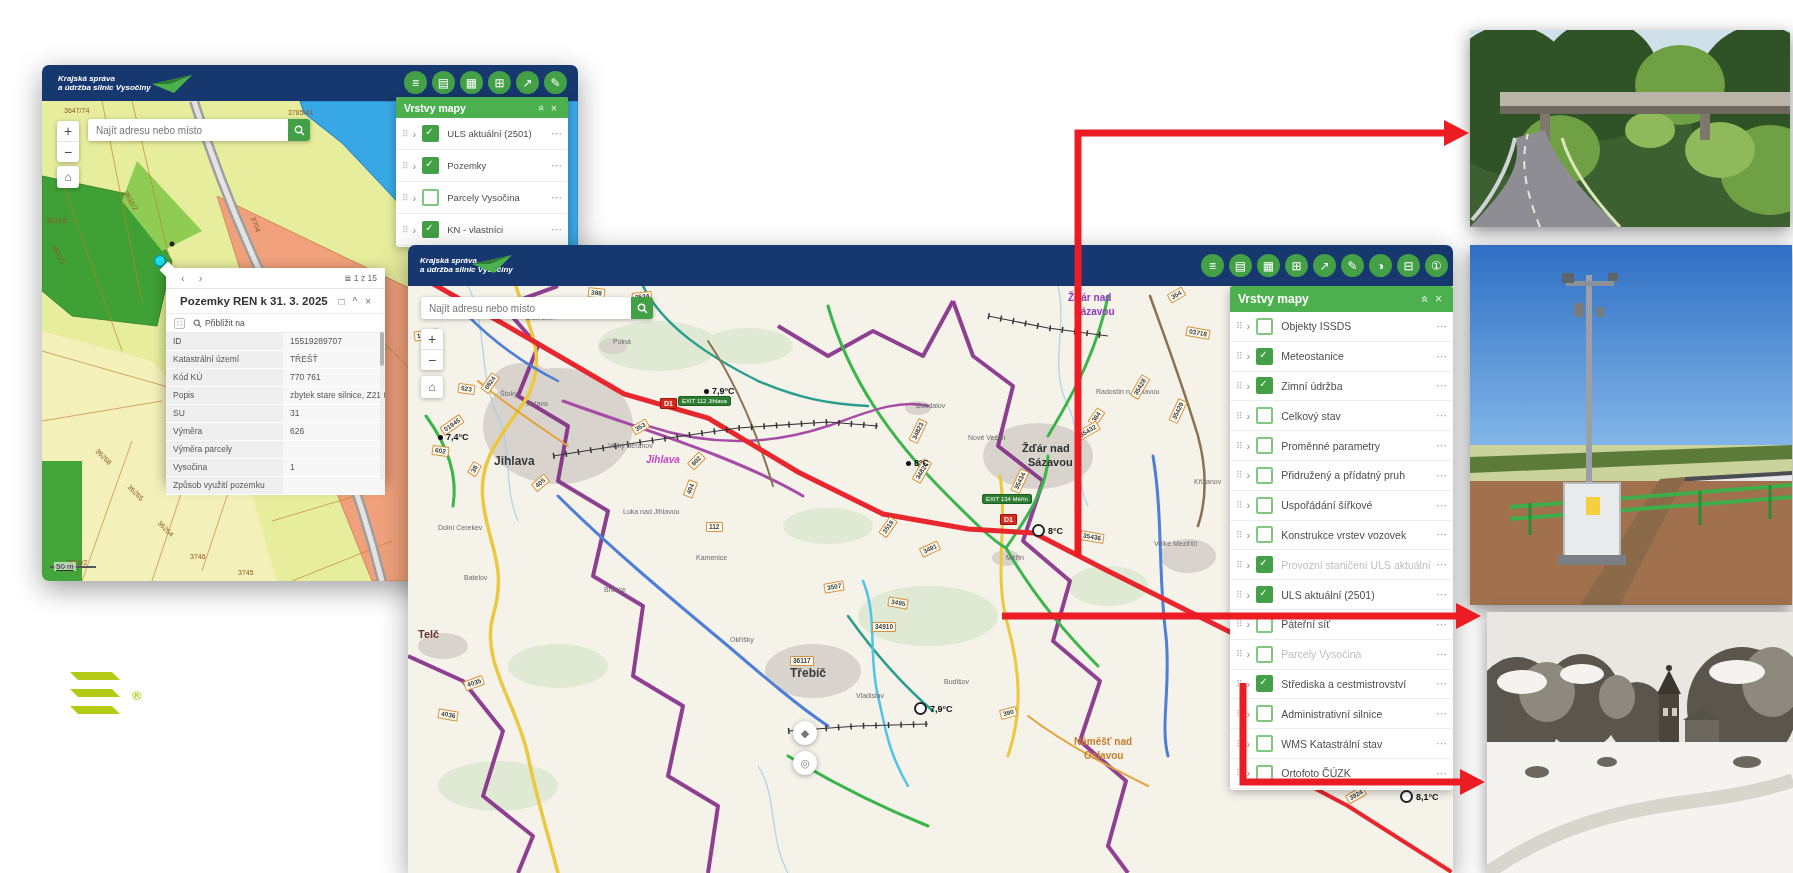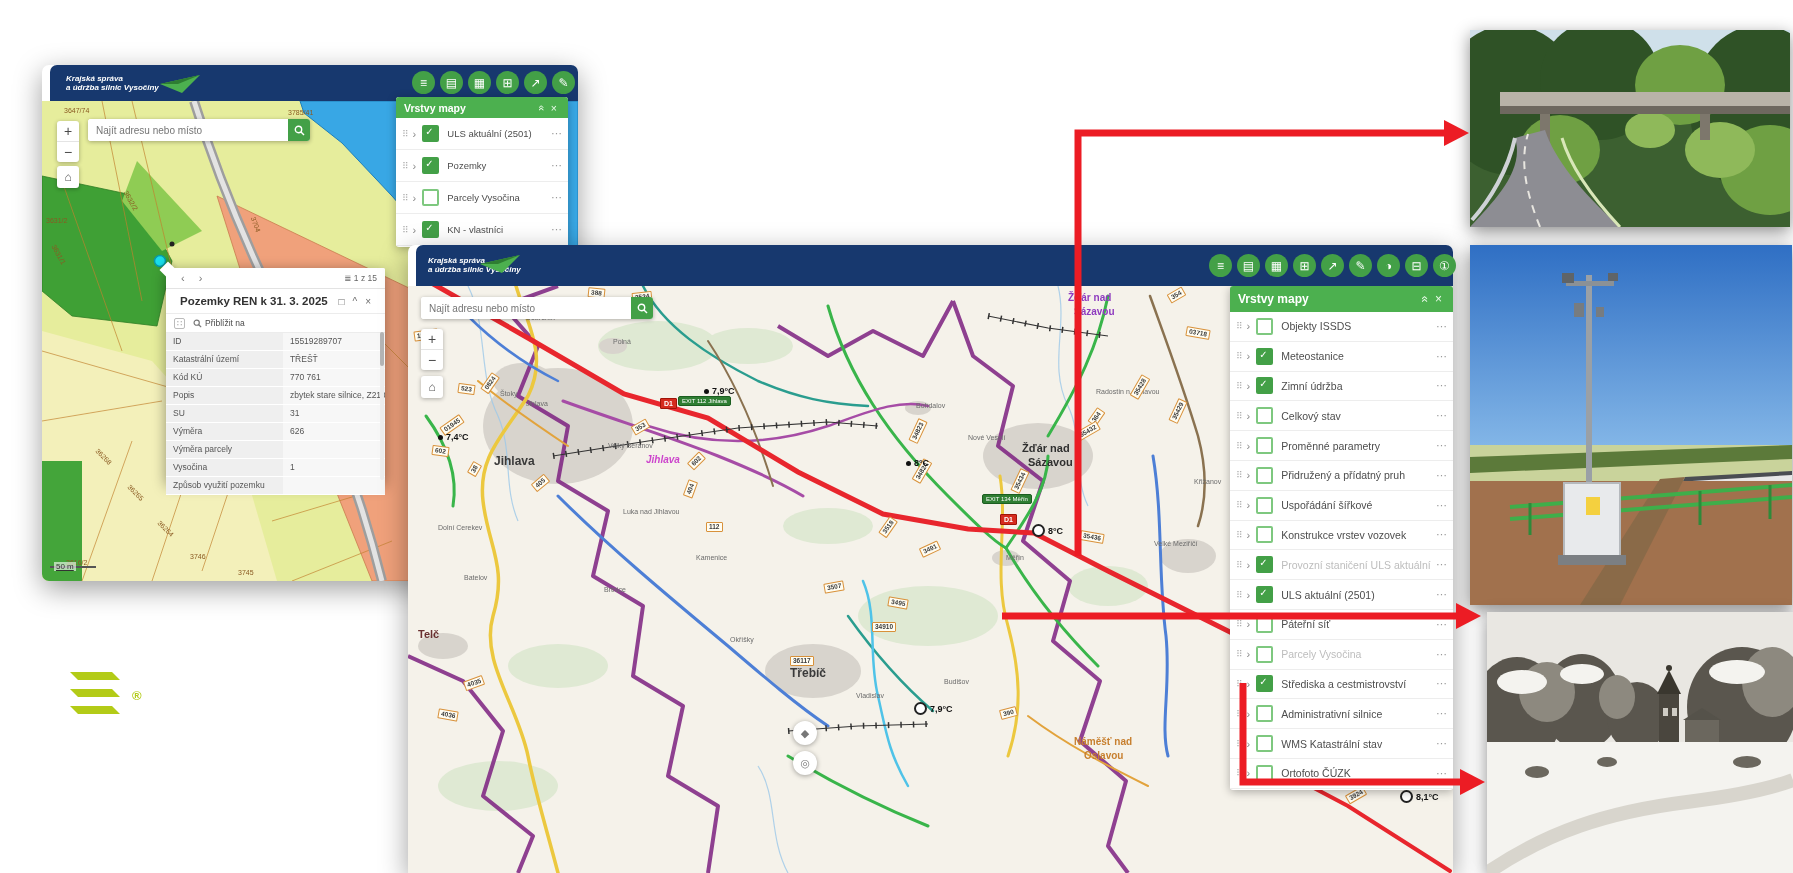--- a/index.html
+++ b/index.html
@@ -1,20 +1,20 @@
 <!DOCTYPE html>
 <html><head>
 <meta charset="utf-8">
 <style>
   html,body{margin:0;padding:0;background:#fff;font-family:"Liberation Sans",sans-serif;}
   #stage{position:relative;width:1793px;height:873px;overflow:hidden;background:#fff;}
   .abs{position:absolute;}
   
   .win{position:absolute;border-radius:7px;box-shadow:0 8px 28px rgba(0,0,0,.38);background:#fff;}
-  .winhdr{position:absolute;left:8px;top:0;right:0;background:#17386e;border-radius:7px 7px 0 0;padding-left:32px;}
+  .winhdr{position:absolute;left:0;top:0;right:0;background:#17386e;border-radius:7px 7px 0 0;padding-left:32px;}
   .brand{position:absolute;color:#fff;font-style:italic;font-weight:bold;font-size:8px;line-height:9px;white-space:nowrap;}
   .wintitle{position:absolute;color:#fff;font-weight:bold;letter-spacing:.3px;margin-top:28px;}
   .tbar{position:absolute;display:flex;gap:5px;}
   .tbico{width:23px;height:23px;border-radius:50%;background:#43a047;color:#fff;display:flex;align-items:center;justify-content:center;font-size:12px;line-height:1;cursor:pointer;}
   
   .search{position:absolute;display:flex;height:22px;box-shadow:0 1px 4px rgba(0,0,0,.3);border-radius:3px;overflow:hidden;background:#fff;}
   .search input{border:0;outline:0;flex:1;font-size:10px;padding:0 8px;color:#555;font-family:"Liberation Sans",sans-serif;}
   .sbtn{width:22px;height:22px;background:#43a047;display:flex;align-items:center;justify-content:center;cursor:pointer;}
   .zoomctl{position:absolute;width:22px;background:#fff;border-radius:3px;box-shadow:0 1px 4px rgba(0,0,0,.3);text-align:center;cursor:pointer;}
   .zoomctl div{height:20px;line-height:20px;font-size:14px;color:#4a4a4a;}

